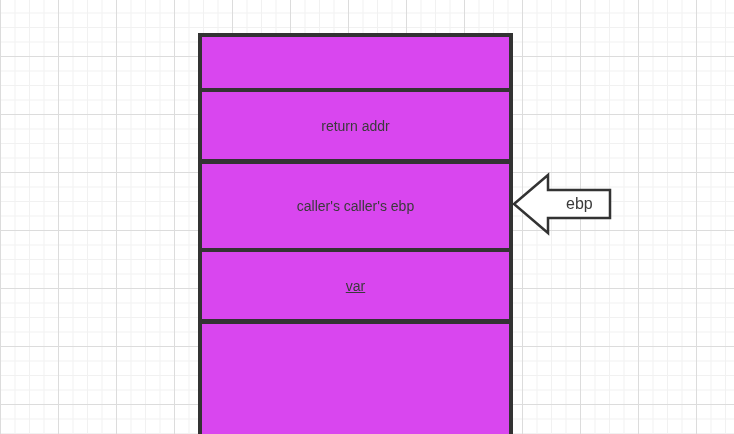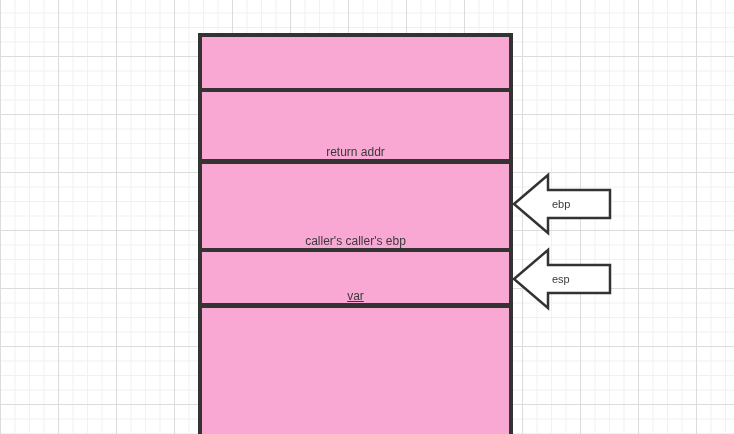--- a/index.html
+++ b/index.html
@@ -80,56 +80,56 @@
     width: 315px;
     border-left: 4px solid #333333;
     border-right: 4px solid #333333;
     border-top: 4px solid #333333;
     box-sizing: border-box;
     background: #ffffff;
   }
   .stack-cell {
     position: relative;
     box-sizing: border-box;
-    background: #f9a8d4;
+    background: #d946ef;
     border-bottom: 4px solid #333333;
     display: flex;
-    align-items: flex-end;
+    align-items: center;
     justify-content: center;
-    font-size: 12px;
+    font-size: 14px;
     color: #3a3a3a;
   }
   .cell-empty-top  { height: 55px; }
   .cell-ret        { height: 72px; border-bottom-width: 5px; }
   .cell-ebp        { height: 88px; }
-  .cell-esp        { height: 56px; border-bottom-width: 5px; text-decoration: underline; }
+  .cell-esp        { height: 72px; border-bottom-width: 5px; text-decoration: underline; }
   .cell-empty-bot  { height: 134px; border-bottom: none; }
 
   
   .block-arrow {
     position: absolute;
     width: 100px;
     height: 62px;
   }
   .block-arrow svg {
     display: block;
     width: 100px;
     height: 62px;
     overflow: visible;
   }
   .block-arrow .arrow-label {
     position: absolute;
-    left: 40px;
+    left: 54px;
     top: 0;
     width: 50px;
     height: 62px;
     display: flex;
     align-items: center;
     justify-content: flex-start;
-    font-size: 11px;
+    font-size: 16px;
     color: #3a3a3a;
     pointer-events: none;
   }
   #arrow-ebp { left: 512px; top: 173px; }
   #arrow-esp { left: 512px; top: 248px; }
 </style>
 </head>
 <body>
 
 <div id="canvas">
@@ -153,20 +153,14 @@
     </div>
   </div>
 
   <div class="block-arrow" id="arrow-ebp">
     <svg viewBox="0 0 100 62">
       <polygon points="2,31 36,2 36,17 98,17 98,45 36,45 36,60" fill="#ffffff" stroke="#333333" stroke-width="2.5" stroke-linejoin="miter"></polygon>
     </svg>
     <div class="arrow-label">ebp</div>
   </div>
 
-  <div class="block-arrow" id="arrow-esp">
-    <svg viewBox="0 0 100 62">
-      <polygon points="2,31 36,2 36,17 98,17 98,45 36,45 36,60" fill="#ffffff" stroke="#333333" stroke-width="2.5" stroke-linejoin="miter"></polygon>
-    </svg>
-    <div class="arrow-label">esp</div>
-  </div>
 
 </div>
 
 </body></html>

